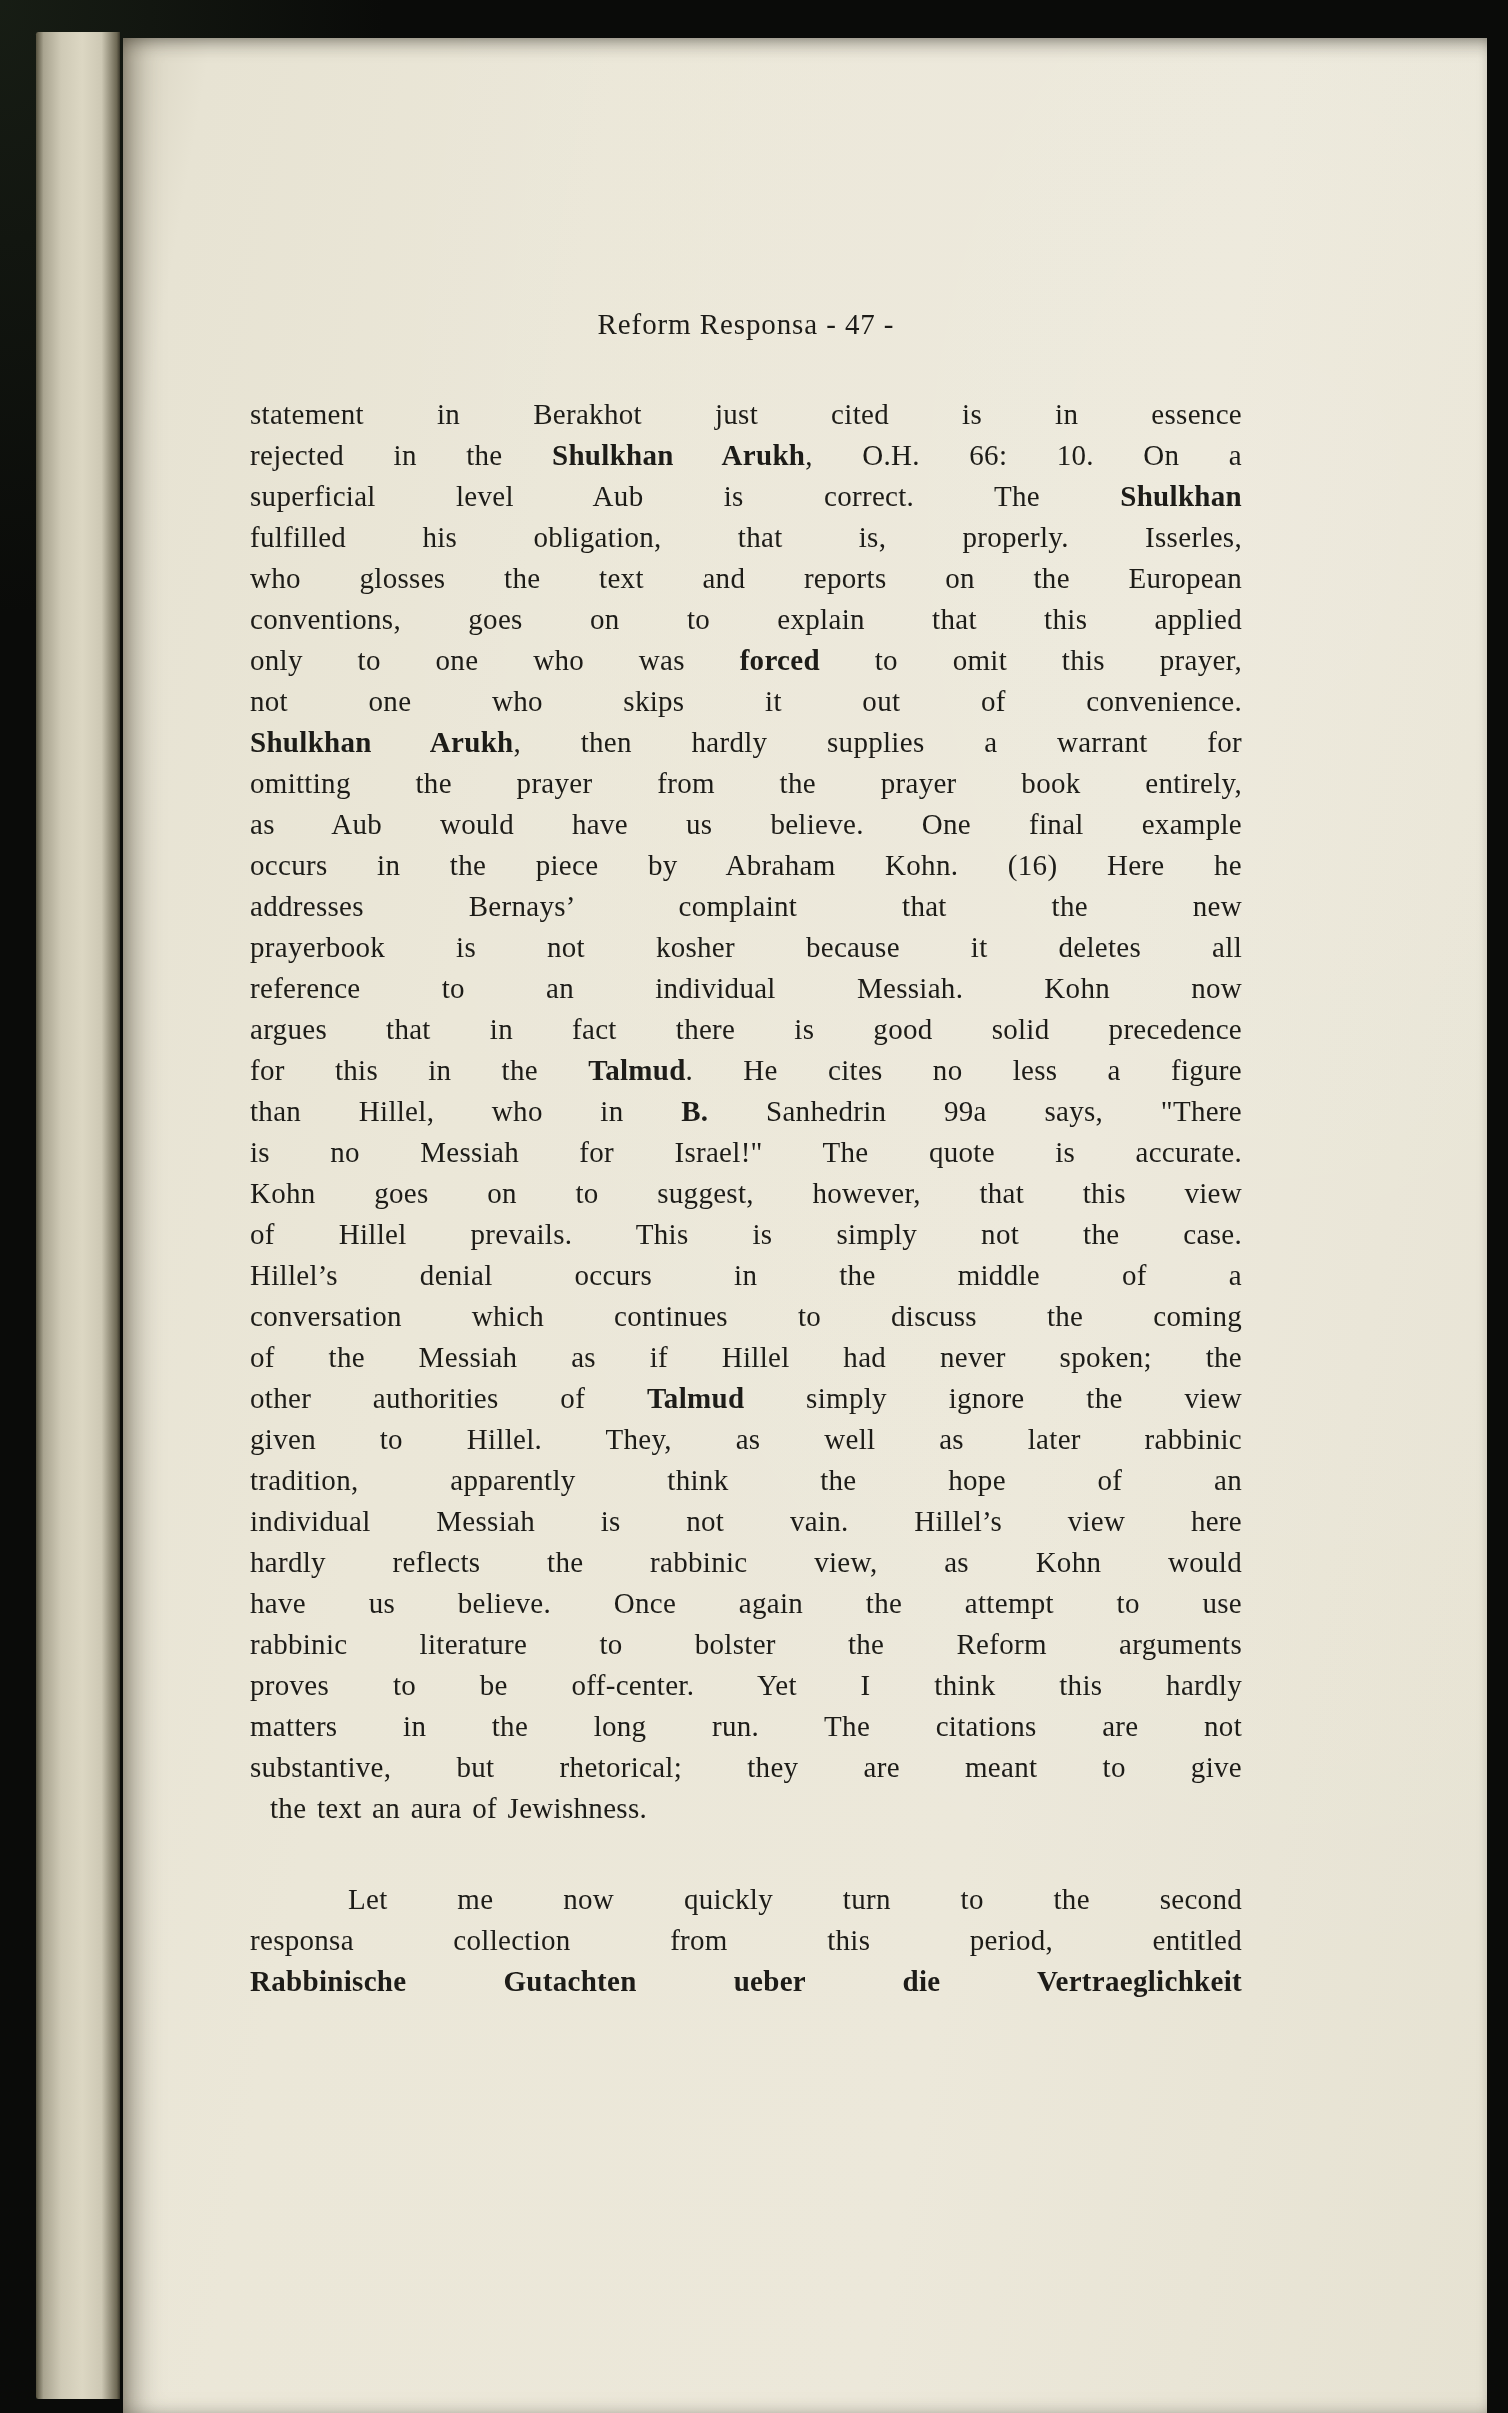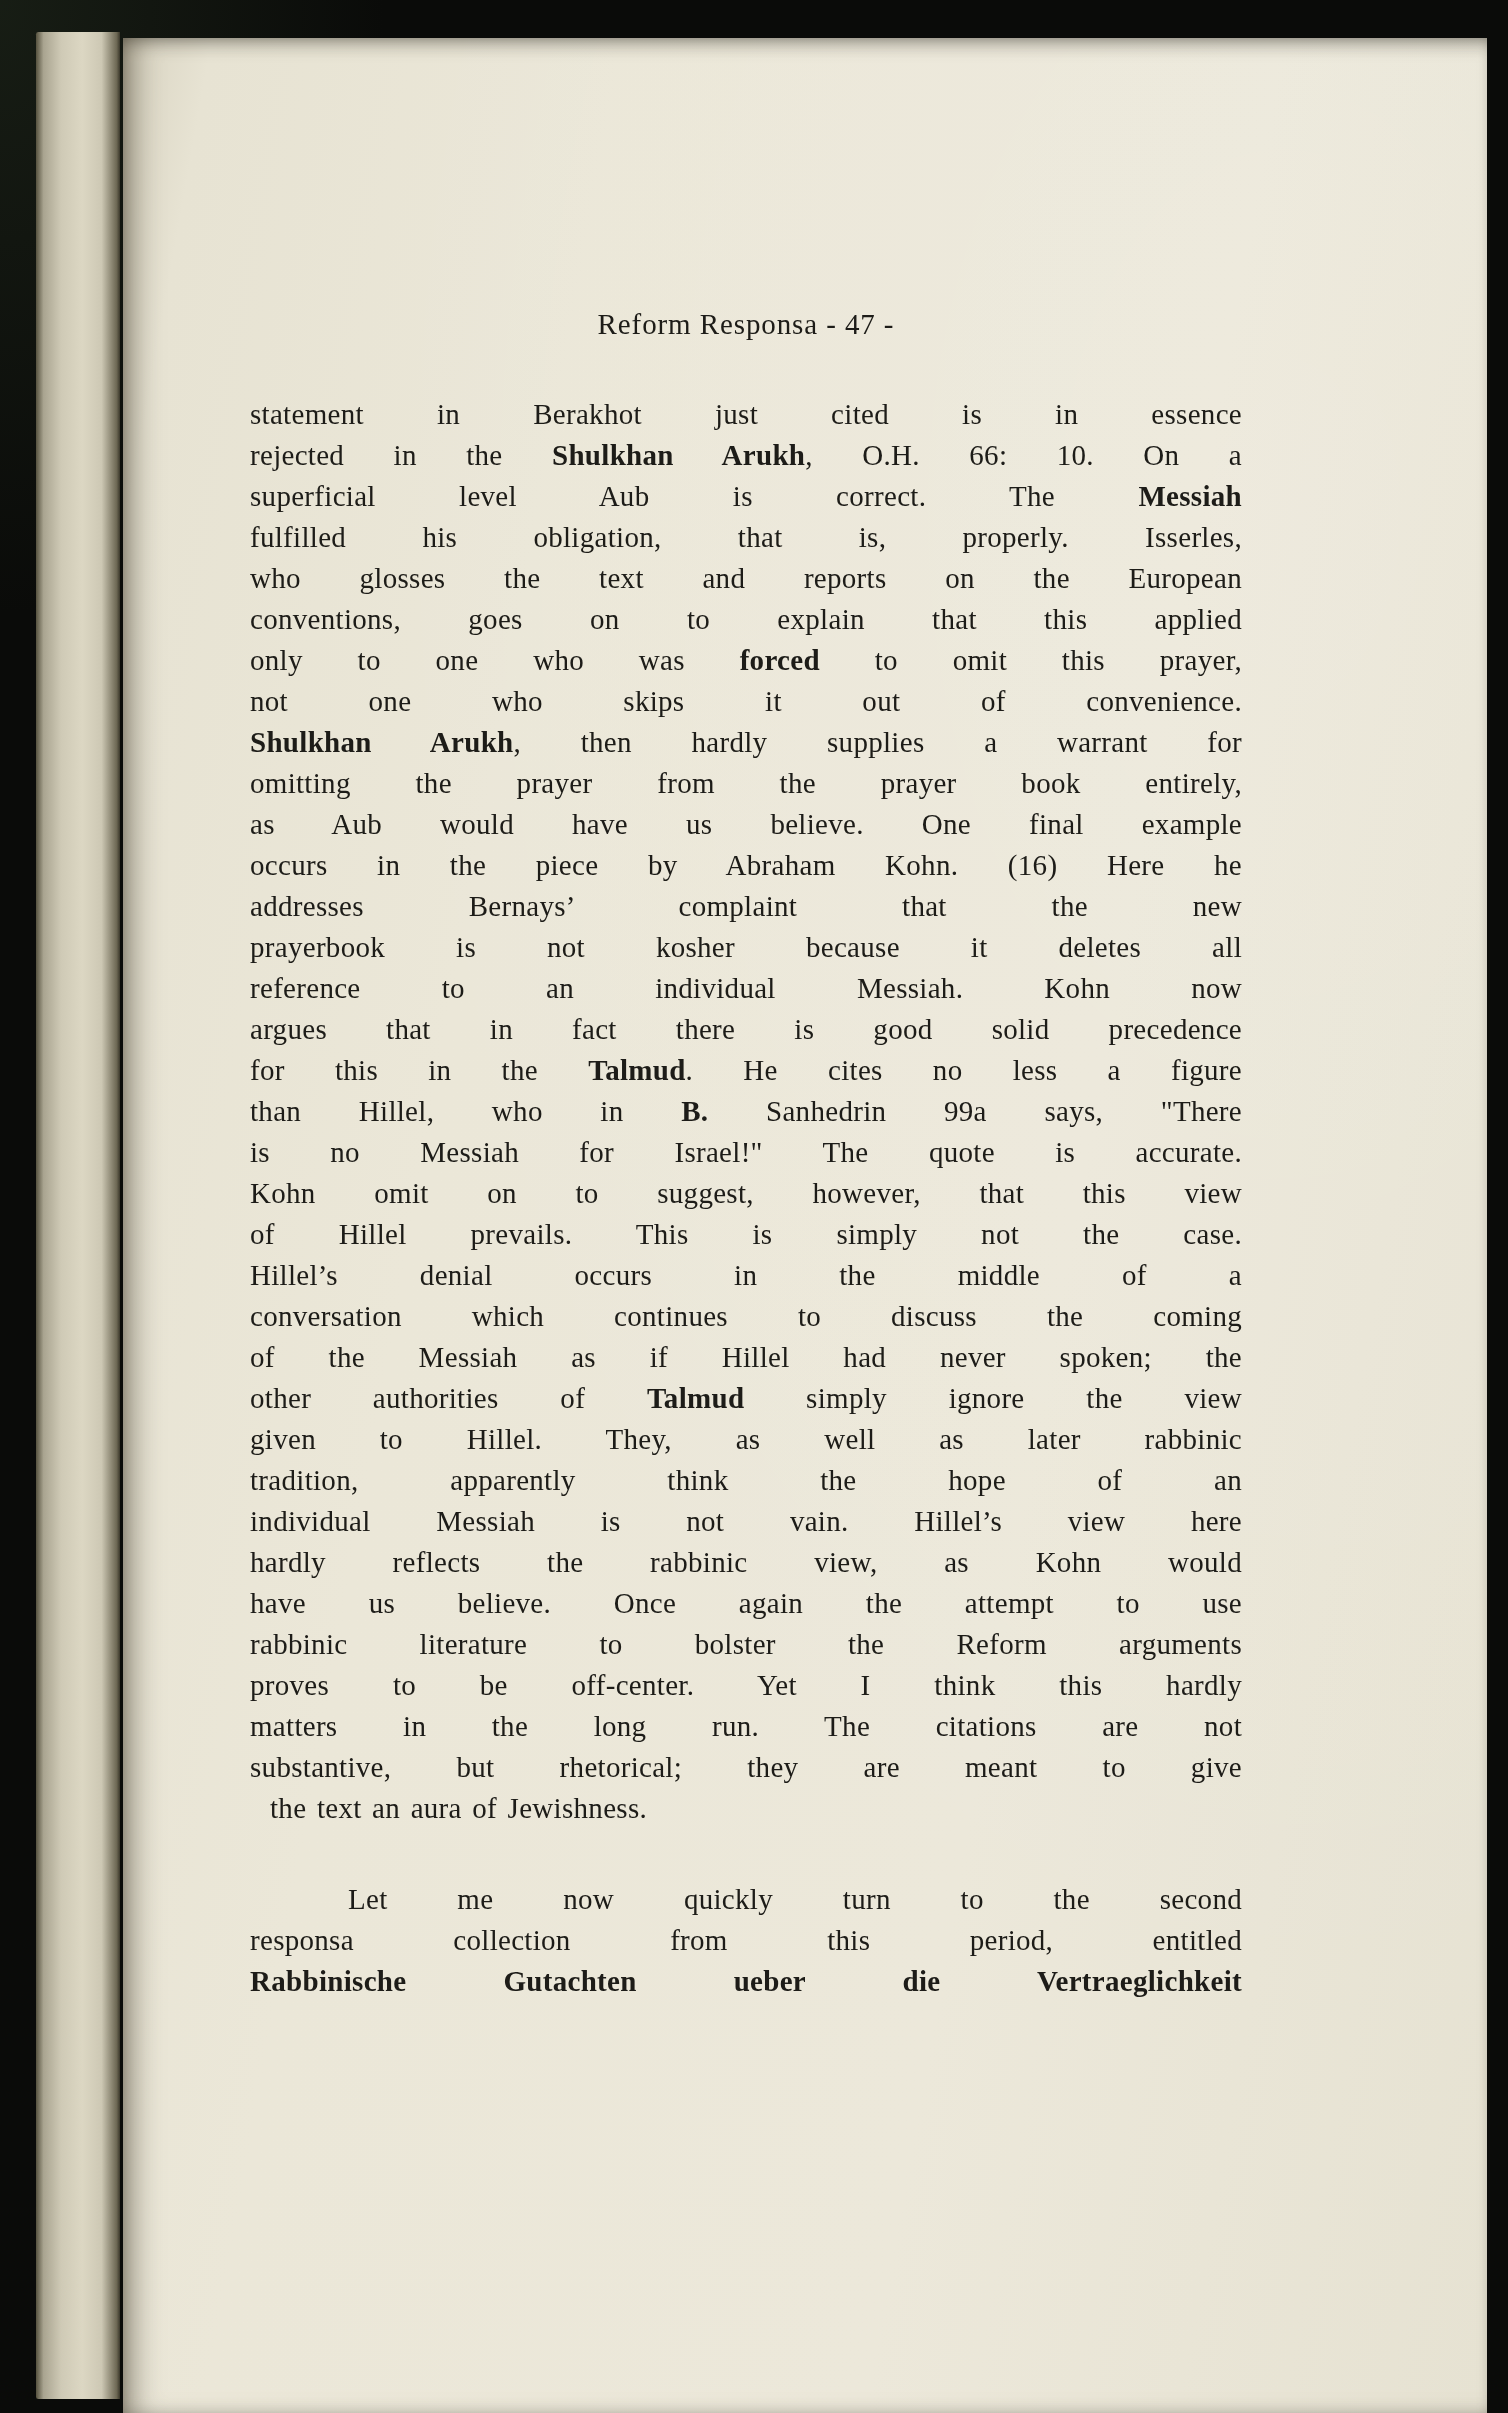--- a/index.html
+++ b/index.html
@@ -74,38 +74,38 @@
 
 <div class="scan">
   <div class="prev-page-edge"></div>
   <div class="page">
     <div class="text-block">
       <h1 class="page-title">Reform Responsa - 47 -</h1>
       <div>
           <div class="para">
             <div class="line"><span>statement in Berakhot just cited is in essence</span></div>
             <div class="line"><span>rejected in the </span><span class="b">Shulkhan Arukh</span><span>, O.H. 66: 10. On a</span></div>
-            <div class="line"><span>superficial level Aub is correct. The </span><span class="b">Messiah</span></div>
+            <div class="line"><span>superficial level Aub is correct. The </span><span class="b">Shulkhan</span></div>
             <div class="line"><span>fulfilled his obligation, that is, properly. Isserles,</span></div>
             <div class="line"><span>who glosses the text and reports on the European</span></div>
             <div class="line"><span>conventions, goes on to explain that this applied</span></div>
             <div class="line"><span>only to one who was </span><span class="b">forced</span><span> to omit this prayer,</span></div>
             <div class="line"><span>not one who skips it out of convenience.</span></div>
             <div class="line"><span class="b">Shulkhan Arukh</span><span>, then hardly supplies a warrant for</span></div>
             <div class="line"><span>omitting the prayer from the prayer book entirely,</span></div>
             <div class="line"><span>as Aub would have us believe. One final example</span></div>
             <div class="line"><span>occurs in the piece by Abraham Kohn. (16) Here he</span></div>
             <div class="line"><span>addresses Bernays’ complaint that the new</span></div>
             <div class="line"><span>prayerbook is not kosher because it deletes all</span></div>
             <div class="line"><span>reference to an individual Messiah. Kohn now</span></div>
             <div class="line"><span>argues that in fact there is good solid precedence</span></div>
             <div class="line"><span>for this in the </span><span class="b">Talmud</span><span>. He cites no less a figure</span></div>
             <div class="line"><span>than Hillel, who in </span><span class="b">B.</span><span> Sanhedrin 99a says, "There</span></div>
             <div class="line"><span>is no Messiah for Israel!" The quote is accurate.</span></div>
-            <div class="line"><span>Kohn omit on to suggest, however, that this view</span></div>
+            <div class="line"><span>Kohn goes on to suggest, however, that this view</span></div>
             <div class="line"><span>of Hillel prevails. This is simply not the case.</span></div>
             <div class="line"><span>Hillel’s denial occurs in the middle of a</span></div>
             <div class="line"><span>conversation which continues to discuss the coming</span></div>
             <div class="line"><span>of the Messiah as if Hillel had never spoken; the</span></div>
             <div class="line"><span>other authorities of </span><span class="b">Talmud</span><span> simply ignore the view</span></div>
             <div class="line"><span>given to Hillel. They, as well as later rabbinic</span></div>
             <div class="line"><span>tradition, apparently think the hope of an</span></div>
             <div class="line"><span>individual Messiah is not vain. Hillel’s view here</span></div>
             <div class="line"><span>hardly reflects the rabbinic view, as Kohn would</span></div>
             <div class="line"><span>have us believe. Once again the attempt to use</span></div>

